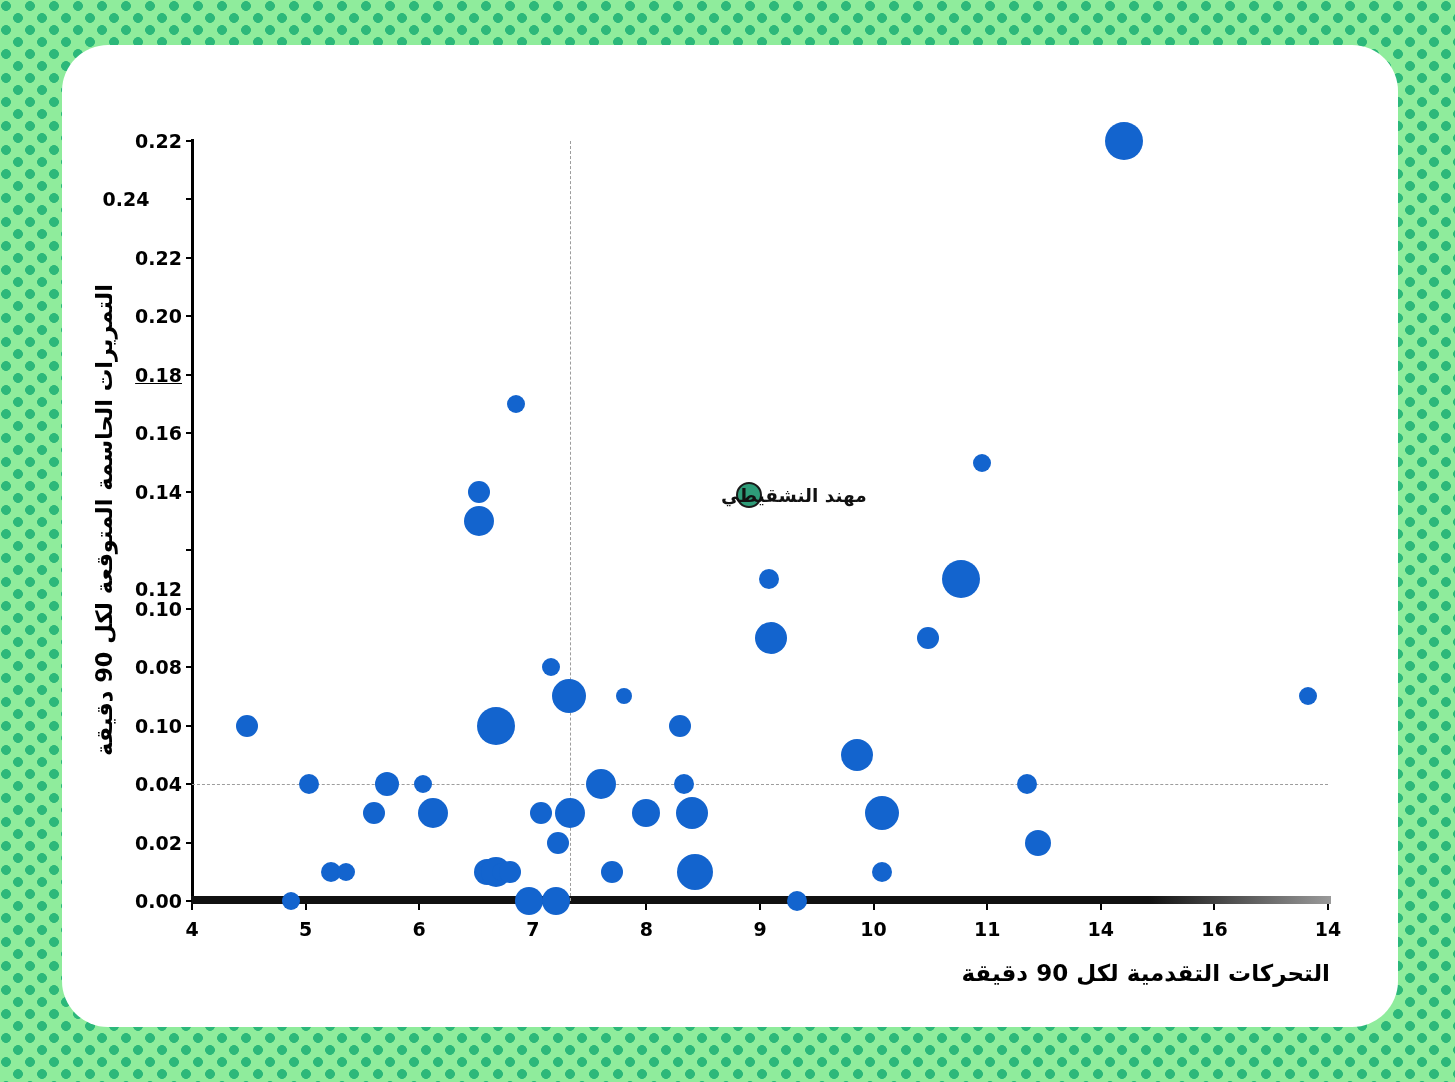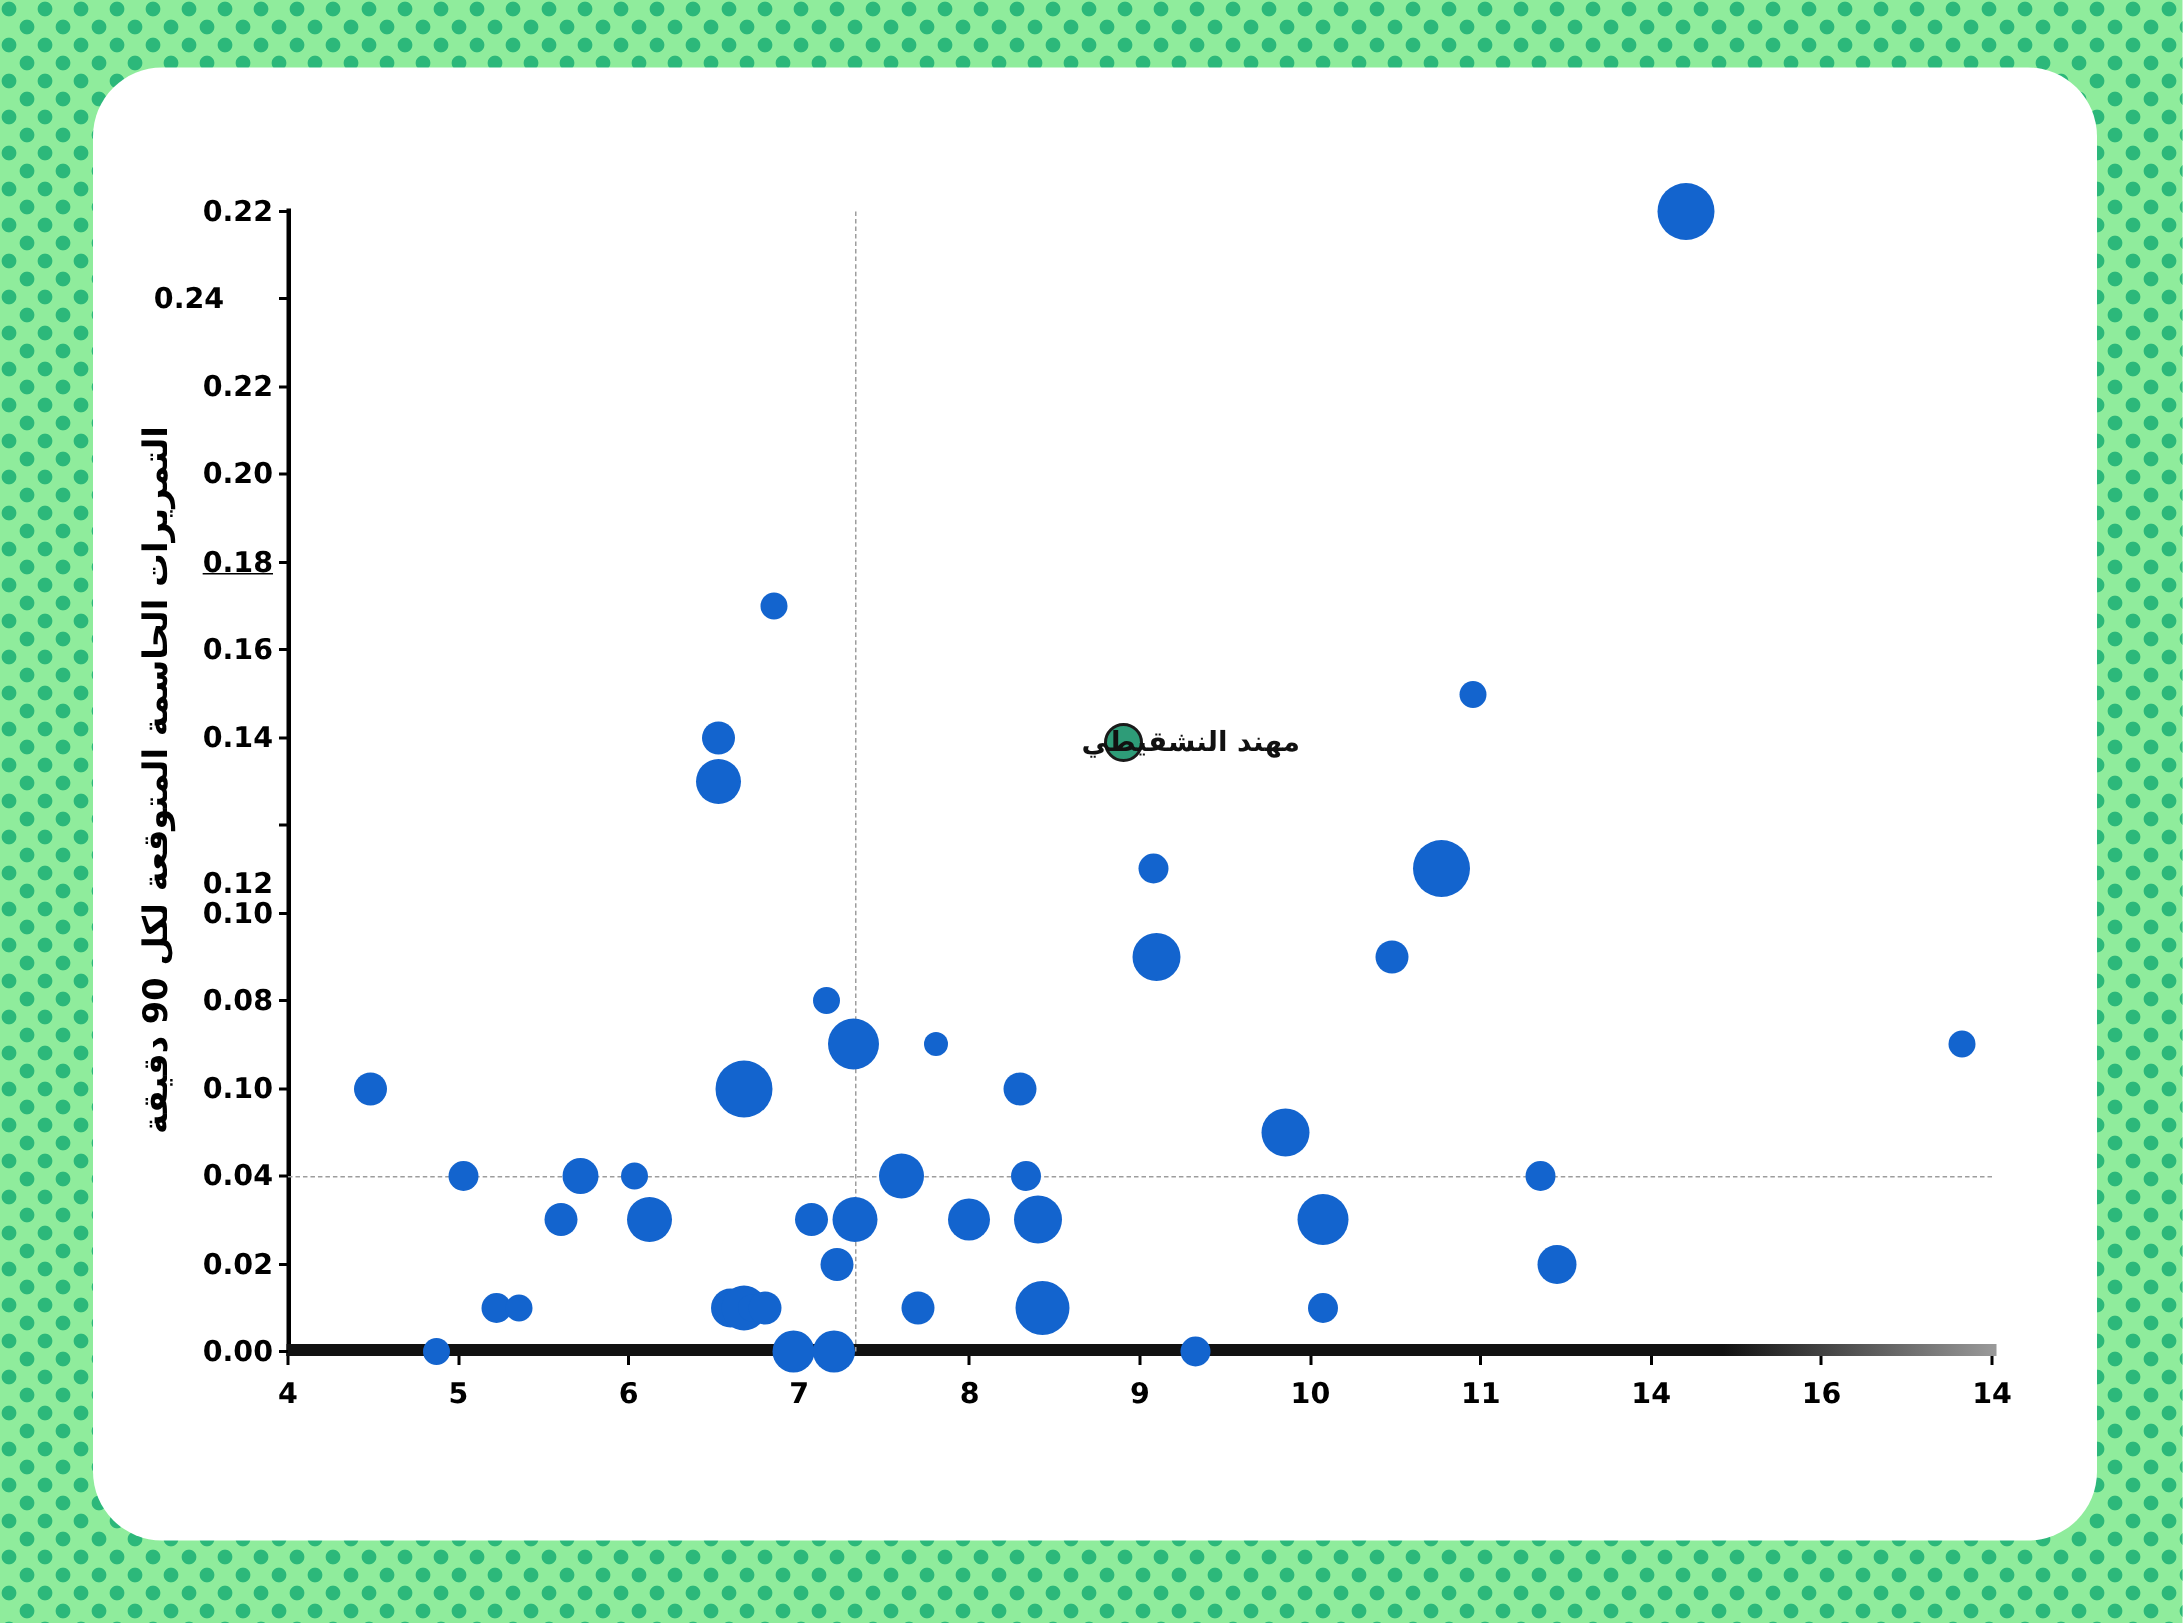--- a/index.html
+++ b/index.html
@@ -147,20 +147,21 @@
 
 <div id="poster">
   <div id="card"></div>
 
   <div id="plot">
     <div class="axis-line" id="y-axis-line"></div>
     <div class="axis-line" id="x-axis-line"></div>
     <div id="zero-line"></div>
 
     <div id="y-axis-title">التمريرات الحاسمة المتوقعة لكل 90 دقيقة</div>
+    <div id="x-axis-title">التحركات التقدمية لكل 90 دقيقة</div>
   <div class="tick-label ytick" style="top: 901px; left: 70px; width: 112px;">0.00</div>
       <div class="tick-mark ytick-mark" style="top: 900px;"></div>
       <div class="tick-label ytick" style="top: 842.538px; left: 70px; width: 112px;">0.02</div>
       <div class="tick-mark ytick-mark" style="top: 841.538px;"></div>
       <div class="tick-label ytick" style="top: 784.077px; left: 70px; width: 112px;">0.04</div>
       <div class="tick-mark ytick-mark" style="top: 783.077px;"></div>
       <div class="tick-label ytick" style="top: 725.615px; left: 70px; width: 112px;">0.10</div>
       <div class="tick-mark ytick-mark" style="top: 724.615px;"></div>
       <div class="tick-label ytick" style="top: 667.154px; left: 70px; width: 112px;">0.08</div>
       <div class="tick-mark ytick-mark" style="top: 666.154px;"></div>

